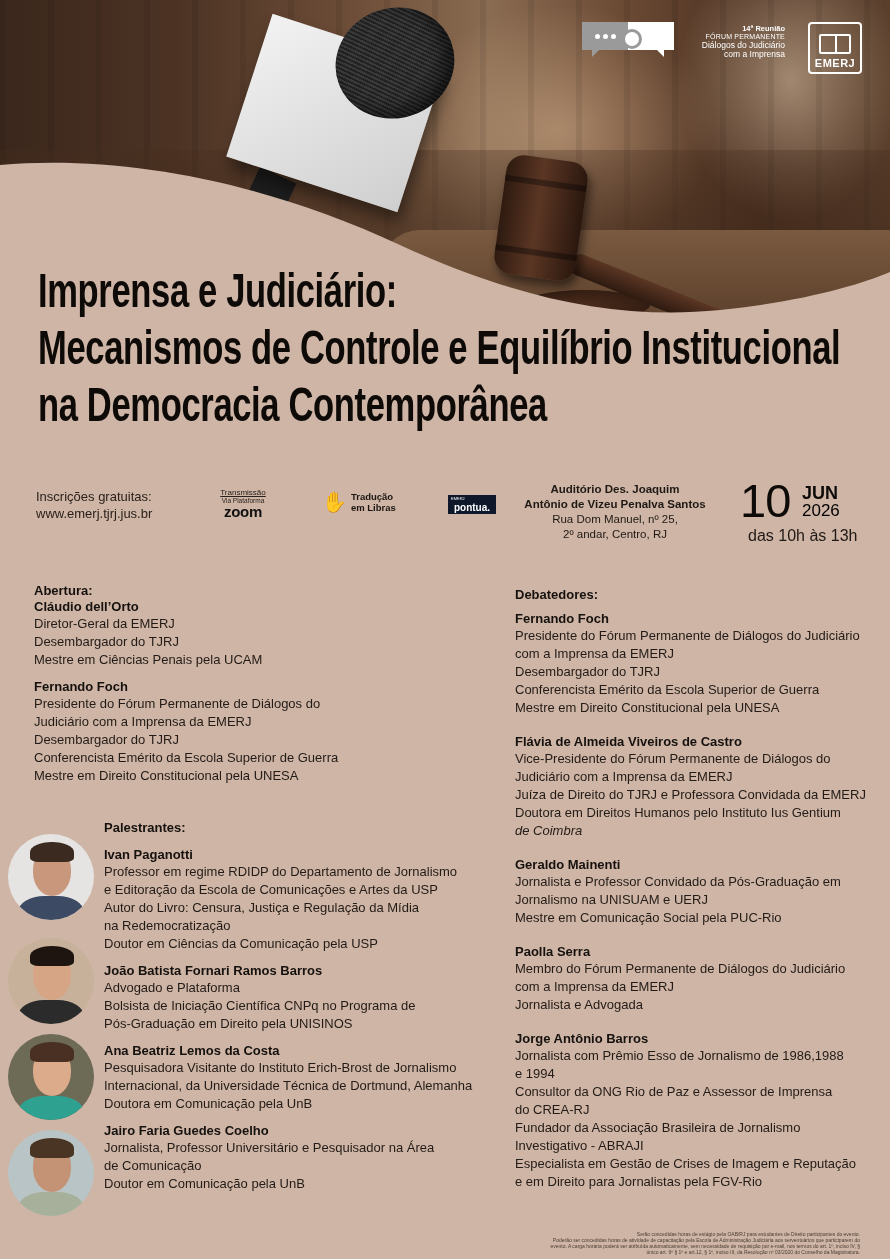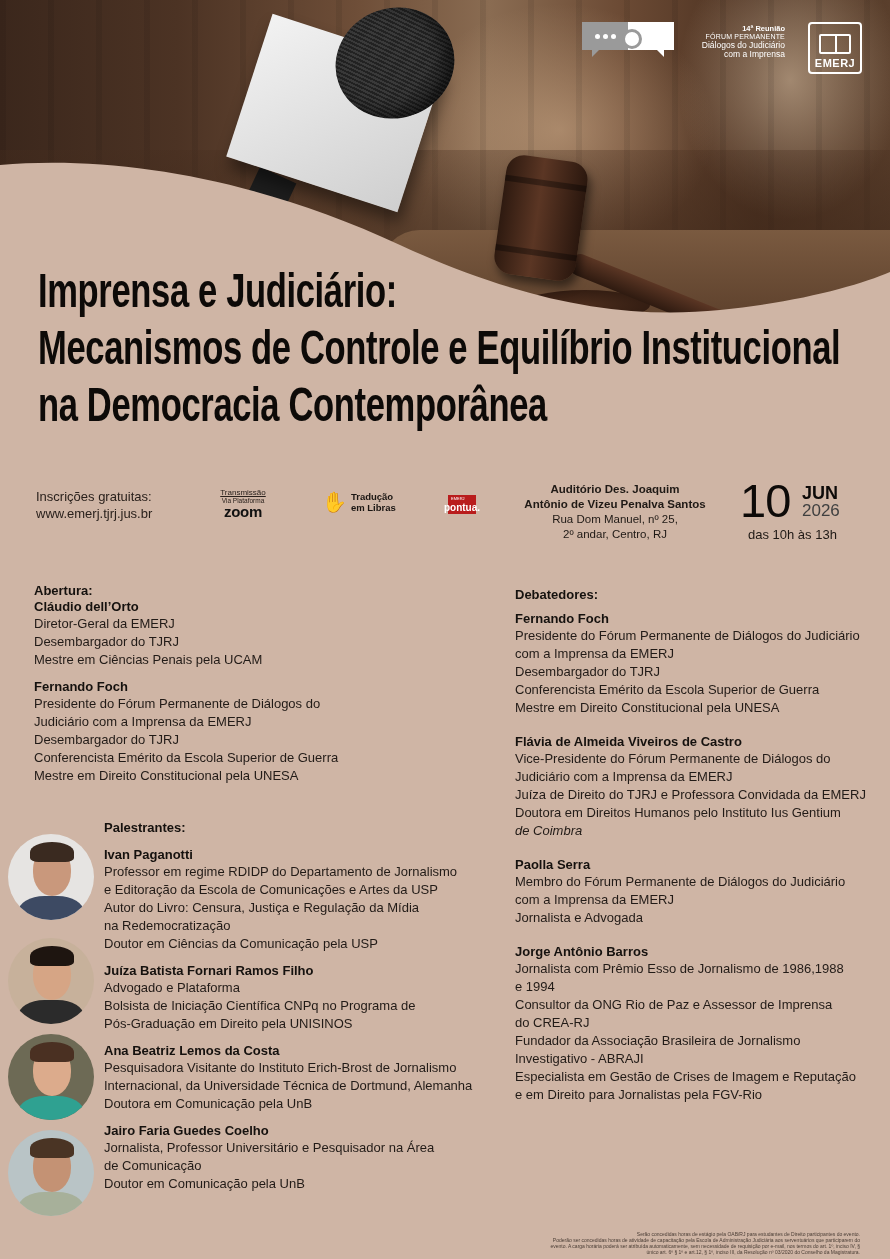--- a/index.html
+++ b/index.html
@@ -132,32 +132,32 @@
   .inscricoes { position: absolute; left: 36px; top: 488px; font-size: 13px; line-height: 17px; color: #2a211c; text-align: left; }
   .inscricoes .url { display: block; }
   .zoom-box { position: absolute; left: 218px; top: 488px; text-align: center; width: 50px; }
   .zoom-box .s1 { font-size: 8px; line-height: 9px; color: #2a211c; text-decoration: underline; }
   .zoom-box .s2 { font-size: 6.5px; line-height: 8px; color: #2a211c; }
   .zoom-box .brand { font-size: 15px; font-weight: bold; color: #111; line-height: 14px; letter-spacing: -0.3px; }
   .libras { position: absolute; left: 322px; top: 491px; display: flex; align-items: center; gap: 4px; }
   .libras .hands { font-size: 20px; color: #111; line-height: 20px; }
   .libras .txt { font-size: 9.5px; font-weight: bold; line-height: 11px; color: #1a1512; }
   .pontua {
-    position: absolute; left: 448px; top: 495px; width: 28px; height: 19px;
-    background: #b91c1c; color: #fff; font-size: 10px; font-weight: bold;
+    position: absolute; left: 448px; top: 495px; width: 48px; height: 19px;
+    background: #0f172a; color: #fff; font-size: 10px; font-weight: bold;
     display: flex; align-items: flex-end; justify-content: center; padding-bottom: 1px;
   }
   .pontua .mini { position: absolute; left: 3px; top: 1px; font-size: 4px; font-weight: normal; }
   .venue { position: absolute; left: 522px; top: 482px; width: 186px; text-align: center; font-size: 11.5px; line-height: 15px; color: #1f1915; }
   .venue b { font-weight: bold; }
   .date-box { position: absolute; left: 740px; top: 476px; width: 110px; }
   .date-box .day { position: absolute; left: 0; top: 0; font-size: 47px; font-weight: normal; line-height: 50px; color: #0d0a08; letter-spacing: -1px; }
   .date-box .month { position: absolute; left: 62px; top: 8px; font-size: 18px; font-weight: bold; line-height: 18px; color: #0d0a08; }
-  .date-box .year { position: absolute; left: 62px; top: 26px; font-size: 17px; line-height: 18px; color: #404040; }
-  .date-box .hours { position: absolute; left: 8px; top: 51px; width: 110px; font-size: 13px; color: #1f1915; white-space: nowrap; }
+  .date-box .year { position: absolute; left: 62px; top: 26px; font-size: 17px; line-height: 18px; color: #000000; }
+  .date-box .hours { position: absolute; left: 8px; top: 51px; width: 110px; font-size: 16px; color: #1f1915; white-space: nowrap; }
 
   
   .section-h { font-size: 13px; font-weight: bold; color: #15110e; }
   .person .name { font-size: 13px; font-weight: bold; line-height: 17px; color: #15110e; }
   .person .line { font-size: 13px; line-height: 18px; color: #221b17; }
   .col-left-top { position: absolute; left: 34px; top: 583px; width: 460px; }
   .col-left-top .section-h { margin-bottom: 0; }
   .col-left-top .person { margin-bottom: 9px; }
 
   .speakers { position: absolute; left: 104px; top: 820px; width: 400px; }
@@ -312,21 +312,21 @@
     <div class="section-h">Palestrantes:</div>
     <div class="person">
       <div class="name">Ivan Paganotti</div>
       <div class="line">Professor em regime RDIDP do Departamento de Jornalismo</div>
       <div class="line">e Editoração da Escola de Comunicações e Artes da USP</div>
       <div class="line">Autor do Livro: Censura, Justiça e Regulação da Mídia</div>
       <div class="line">na Redemocratização</div>
       <div class="line">Doutor em Ciências da Comunicação pela USP</div>
     </div>
     <div class="person">
-      <div class="name">Juíza Batista Fornari Ramos Filho</div>
+      <div class="name">João Batista Fornari Ramos Barros</div>
       <div class="line">Advogado e Plataforma</div>
       <div class="line">Bolsista de Iniciação Científica CNPq no Programa de</div>
       <div class="line">Pós-Graduação em Direito pela UNISINOS</div>
     </div>
     <div class="person">
       <div class="name">Ana Beatriz Lemos da Costa</div>
       <div class="line">Pesquisadora Visitante do Instituto Erich-Brost de Jornalismo</div>
       <div class="line">Internacional, da Universidade Técnica de Dortmund, Alemanha</div>
       <div class="line">Doutora em Comunicação pela UnB</div>
     </div>
@@ -348,20 +348,26 @@
       <div class="line">Conferencista Emérito da Escola Superior de Guerra</div>
       <div class="line">Mestre em Direito Constitucional pela UNESA</div>
     </div>
     <div class="person">
       <div class="name">Flávia de Almeida Viveiros de Castro</div>
       <div class="line">Vice-Presidente do Fórum Permanente de Diálogos do</div>
       <div class="line">Judiciário com a Imprensa da EMERJ</div>
       <div class="line">Juíza de Direito do TJRJ e Professora Convidada da EMERJ</div>
       <div class="line">Doutora em Direitos Humanos pelo Instituto Ius Gentium</div>
       <div class="line" style="font-style:italic">de Coimbra</div>
+    </div>
+    <div class="person">
+      <div class="name">Geraldo Mainenti</div>
+      <div class="line">Jornalista e Professor Convidado da Pós-Graduação em</div>
+      <div class="line">Jornalismo na UNISUAM e UERJ</div>
+      <div class="line">Mestre em Comunicação Social pela PUC-Rio</div>
     </div>
     <div class="person">
       <div class="name">Paolla Serra</div>
       <div class="line">Membro do Fórum Permanente de Diálogos do Judiciário</div>
       <div class="line">com a Imprensa da EMERJ</div>
       <div class="line">Jornalista e Advogada</div>
     </div>
     <div class="person">
       <div class="name">Jorge Antônio Barros</div>
       <div class="line">Jornalista com Prêmio Esso de Jornalismo de 1986,1988</div>

